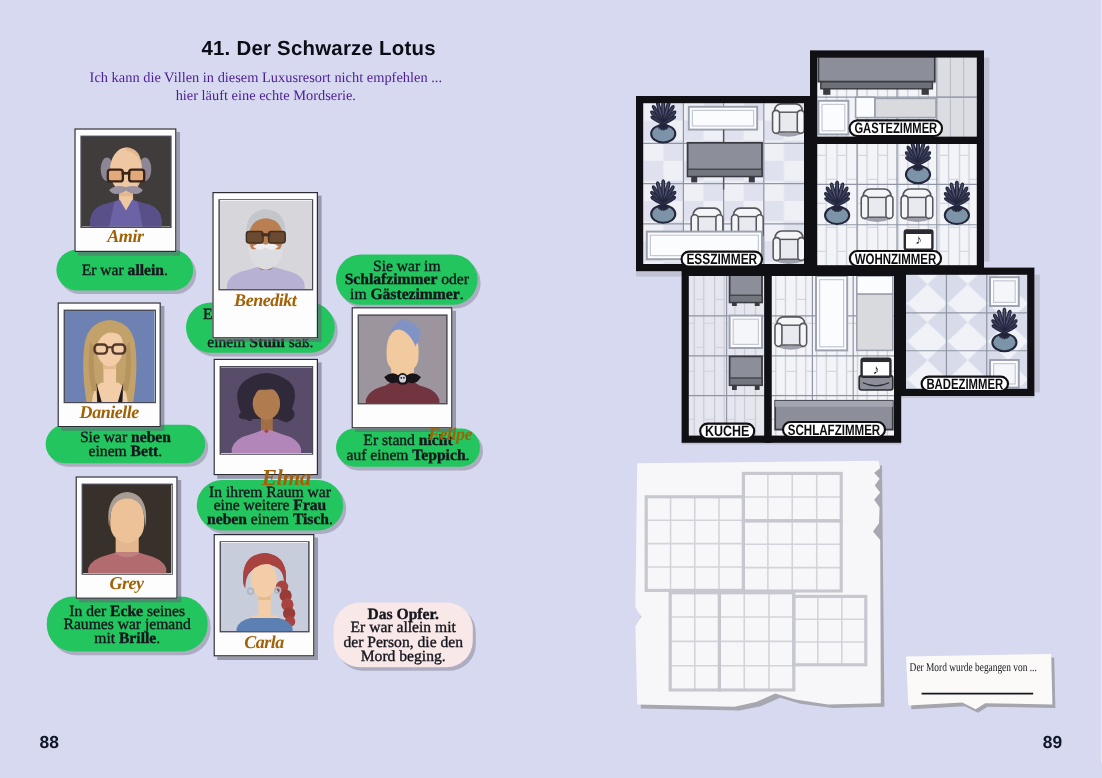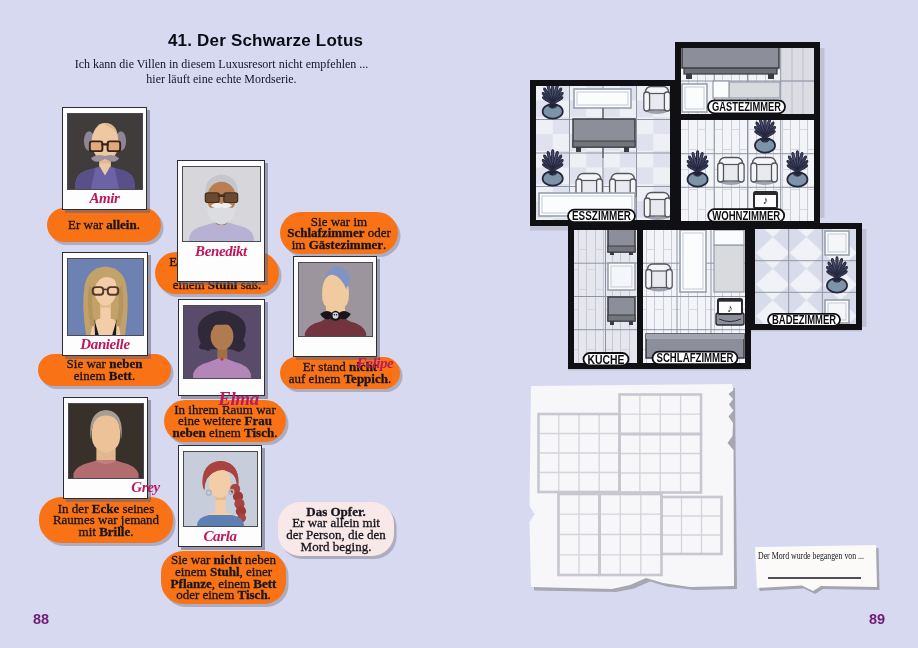--- a/index.html
+++ b/index.html
@@ -1,34 +1,34 @@
 <!DOCTYPE html>
 <html><head>
 <meta charset="utf-8">
 <style>
   html,body{margin:0;padding:0;}
   #page{position:relative;width:918px;height:648px;background:#d7d9f0;overflow:hidden;
         font-family:"Liberation Sans",sans-serif;}
   .title{position:absolute;left:0;top:31px;width:443px;text-align:center;
          font-weight:bold;font-size:17px;color:#0c0c14;letter-spacing:0.2px;padding-left:44px;}
   .subtitle{position:absolute;left:0;top:57px;width:443px;text-align:center;
-         font-family:"Liberation Serif",serif;font-size:12px;color:#0f172a;line-height:14.5px;}
+         font-family:"Liberation Serif",serif;font-size:12px;color:#4c1d95;line-height:14.5px;}
   .card{position:absolute;background:#fdfdfd;border:1.6px solid #2c2c34;
         box-shadow:3px 3px 0 rgba(100,100,120,0.55);box-sizing:border-box;}
   .card svg.photo{position:absolute;left:4.5px;top:5.5px;box-shadow:0 0 0 1px #4a4a54;}
   .pname{position:absolute;left:0;width:100%;text-align:center;
          font-family:"Liberation Serif",serif;font-style:italic;font-weight:bold;
-         color:#be185d;letter-spacing:-0.4px;}
-  .bubble{position:absolute;background:#f97316;border-radius:22px;
+         color:#a16207;letter-spacing:-0.4px;}
+  .bubble{position:absolute;background:#22c55e;border-radius:22px;
           box-shadow:2.5px 3px 0 rgba(130,130,145,0.5);
           font-family:"Liberation Serif",serif;font-size:13px;line-height:11.6px;
           color:#16161e;-webkit-text-stroke:0.3px #16161e;text-align:center;display:flex;align-items:center;justify-content:center;
           box-sizing:border-box;}
   .bubble span{display:block;width:100%;text-align:center;}
-  .pagenum{position:absolute;font-weight:bold;font-size:14.5px;color:#701a75;}
+  .pagenum{position:absolute;font-weight:bold;font-size:14.5px;color:#0f172a;}
 </style>
 </head>
 <body>
 <div id="page">
 
   <div class="title">41. Der Schwarze Lotus</div>
 
   <div class="subtitle">Ich kann die Villen in diesem Luxusresort nicht empfehlen ...<br>hier läuft eine echte Mordserie.</div>
 
   <div class="bubble" style="left:47px;top:208px;width:114px;height:34px;">
@@ -52,23 +52,20 @@
     </div>
 
   <div class="bubble" style="left:280px;top:357px;width:120px;height:32px;">
       <span>Er stand <b>nicht</b><br>auf einem <b>Teppich</b>.</span>
     </div>
 
   <div class="bubble" style="left:39px;top:497px;width:134px;height:46px;">
       <span>In der <b>Ecke</b> seines<br>Raumes war jemand<br>mit <b>Brille</b>.</span>
     </div>
 
-  <div class="bubble" style="left:161px;top:551px;width:125px;height:53px;">
-      <span>Sie war <b>nicht</b> neben<br>einem <b>Stuhl</b>, einer<br><b>Pflanze</b>, einem <b>Bett</b><br>oder einem <b>Tisch</b>.</span>
-    </div>
 
   <div class="bubble" style="left:278px;top:502px;width:116px;height:54px;background:#f8e8e7;">
       <span><b>Das Opfer.</b><br>Er war allein mit<br>der Person, die den<br>Mord beging.</span>
     </div>
 
   <div class="card" style="left:62px;top:107px;width:85px;height:103px;">
     <svg class="photo" width="74" height="75" viewBox="0 0 100 100" preserveAspectRatio="none">
       <rect width="100" height="100" fill="#403c3b"></rect>
       <ellipse cx="28.5" cy="36" rx="7" ry="13" fill="#8d8694"></ellipse>
       <ellipse cx="71.5" cy="36" rx="7" ry="13" fill="#8d8694"></ellipse>
@@ -97,21 +94,21 @@
       <path d="M36,52 Q43,46 50,50 Q57,46 64,52 Q58,58 50,54 Q42,58 36,52 Z" fill="#eceef0"></path>
       <rect x="29" y="35" width="18" height="13" rx="3" fill="#6b4a32" stroke="#43301f" stroke-width="1.6"></rect>
       <rect x="53" y="35" width="18" height="13" rx="3" fill="#6b4a32" stroke="#43301f" stroke-width="1.6"></rect>
       <rect x="45" y="37" width="10" height="3.5" fill="#43301f"></rect>
       <path d="M8,100 L8,95 Q10,83 28,79 L41,75 L45,78 L55,78 L59,75 L72,79 Q90,83 92,95 L92,100 Z" fill="#b7b2d4"></path>
     </svg>
     <div class="pname" style="top:82px;font-size:15px;">Benedikt</div>
   </div>
 
 
-  <div class="card" style="left:62px;top:252px;width:86px;height:104px;">
+  <div class="card" style="left:48px;top:252px;width:86px;height:104px;">
     <svg class="photo" width="75" height="76" viewBox="0 0 100 100" preserveAspectRatio="none">
       <rect width="100" height="100" fill="#6d81b3"></rect>
       <path d="M24,100 Q18,62 22,36 Q26,12 50,10 Q74,12 78,36 Q82,62 76,100 Z" fill="#c2a26a"></path>
       <path d="M30,100 Q32,84 40,79 L60,79 Q68,84 70,100 Z" fill="#f2cda7"></path>
       <path d="M35,79 L41,100 L36,100 Z" fill="#1c1c20"></path>
       <path d="M65,79 L59,100 L64,100 Z" fill="#1c1c20"></path>
       <rect x="43" y="56" width="14" height="26" fill="#f2cda7"></rect>
       <rect x="43" y="56" width="14" height="8" fill="#e5bb8e"></rect>
       <ellipse cx="50" cy="40" rx="15" ry="21" fill="#f2cda7"></ellipse>
       <path d="M28,34 Q30,12 50,12 Q70,12 72,34 L72,48 Q68,26 54,24 L48,24 Q36,28 32,50 Q30,40 28,34 Z" fill="#c2a26a"></path>
@@ -156,21 +153,21 @@
 
   <div class="card" style="left:63px;top:397px;width:85px;height:102px;">
     <svg class="photo" width="74" height="74" viewBox="0 0 100 100" preserveAspectRatio="none">
       <rect width="100" height="100" fill="#37302b"></rect>
       <rect x="37" y="52" width="26" height="28" fill="#e3b88f"></rect>
       <path d="M31,46 Q29,14 50,12 Q71,14 69,46 Q68,62 50,66 Q32,62 31,46 Z" fill="#edc298"></path>
       <path d="M29,30 Q32,9 50,8 Q68,9 71,30 Q72,42 70,48 Q70,22 58,17 Q50,14 42,17 Q30,22 30,48 Q28,42 29,30 Z" fill="#a79d92"></path>
       <path d="M6,100 L6,94 Q10,83 28,79 L38,76 L62,76 L72,79 Q90,83 94,94 L94,100 Z" fill="#b26b6e"></path>
       <path d="M36,77 Q50,86 64,77 L60,76 L40,76 Z" fill="#c07f82"></path>
     </svg>
-    <div class="pname" style="top:81px;font-size:15px;margin-left:40px;">Grey</div>
+    <div class="pname" style="top:81px;font-size:15px;">Grey</div>
   </div>
 
   <div class="card" style="left:178px;top:445px;width:84px;height:102px;">
     <svg class="photo" width="73" height="74" viewBox="0 0 100 100" preserveAspectRatio="none">
       <rect width="100" height="100" fill="#c7cdda"></rect>
       <path d="M26,48 Q22,14 50,12 Q78,14 74,48 Q74,32 62,27 Q52,23 42,28 Q28,34 26,48 Z" fill="#a8433f"></path>
       <path d="M24,100 Q26,86 38,82 L62,82 Q74,86 76,100 Z" fill="#f2cda7"></path>
       <rect x="43" y="58" width="14" height="26" fill="#f2cda7"></rect>
       <rect x="43" y="58" width="14" height="7" fill="#e5bb8e"></rect>
       <ellipse cx="49" cy="42" rx="15" ry="20" fill="#f2cda7"></ellipse>

